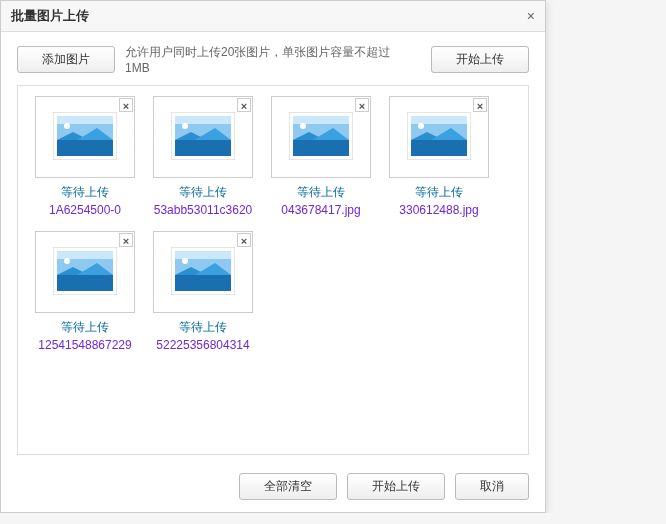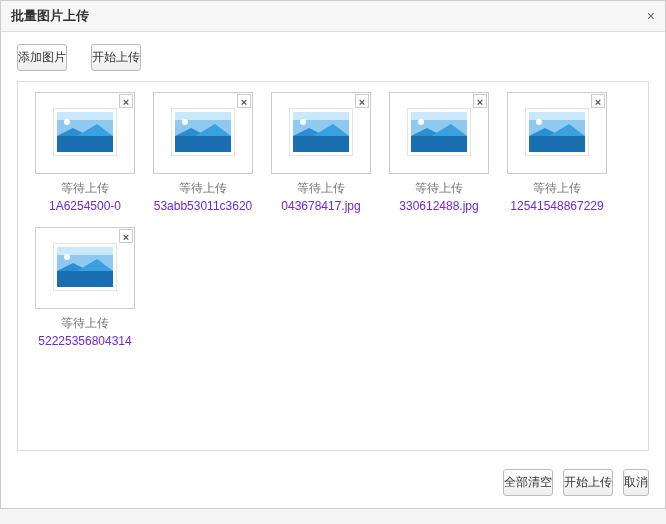--- a/index.html
+++ b/index.html
@@ -1,49 +1,50 @@
 <!DOCTYPE html>
 <html><head>
 <meta charset="utf-8">
 <style>
 * { box-sizing: border-box; margin: 0; padding: 0; }
 body { font-family: "Microsoft YaHei", Arial, sans-serif; font-size: 12px; color: #333; background: #f5f5f5; }
-.dialog { width: 666px; background: #fff; border: 1px solid #ccc; box-shadow: 0 2px 8px rgba(0,0,0,0.15); }
+.dialog { width: 546px; background: #fff; border: 1px solid #ccc; box-shadow: 0 2px 8px rgba(0,0,0,0.15); }
 .dialog-header { background: #f7f7f7; border-bottom: 1px solid #ddd; padding: 6px 10px; display: flex; justify-content: space-between; align-items: center; }
 .dialog-title { font-size: 13px; font-weight: bold; }
 .dialog-close { cursor: pointer; font-size: 14px; color: #666; font-family: Arial; }
 .dialog-body { padding: 12px 16px 8px; }
 .toolbar { display: flex; align-items: center; margin-bottom: 10px; }
-.btn { background: linear-gradient(#fff,#eee); border: 1px solid #bbb; border-radius: 3px; padding: 4px 0; font-size: 12px; cursor: pointer; color: #333; }
+.btn { background: linear-gradient(#fff,#eee); border: 1px solid #bbb; border-radius: 3px; padding: 4px 24px; font-size: 12px; cursor: pointer; color: #333; }
 .hint { margin-left: 10px; color: #666; flex: 1; }
 .btn-right { margin-left: 24px; }
 .grid-wrap { border: 1px solid #ddd; height: 370px; padding: 10px 8px; overflow: auto; }
 .grid { display: flex; flex-wrap: wrap; }
 .item { width: 112px; margin: 0 3px 14px; text-align: center; }
 .thumb-box { position: relative; border: 1px solid #ccc; width: 100px; height: 82px; margin: 0 auto 6px; background: #fff; display: flex; align-items: center; justify-content: center; }
 .remove { position: absolute; top: 1px; right: 1px; width: 14px; height: 14px; font-size: 11px; line-height: 14px; cursor: pointer; color: #555; font-family: Arial; font-weight: bold; border: 1px solid #ccc; background: #fff; }
 .thumb-svg { width: 64px; height: 48px; }
-.status { font-size: 12px; color: #737373; margin-bottom: 2px; }
+.status { font-size: 12px; color: #0369a1; margin-bottom: 2px; }
 .filename { font-size: 12px; color: #6d28d9; white-space: nowrap; overflow: hidden; }
 .dialog-footer { padding: 10px 16px 12px; display: flex; justify-content: flex-end; gap: 10px; }
 </style>
 </head>
 <body>
 
 <div class="dialog">
 
   <div class="dialog-header">
     <span class="dialog-title">批量图片上传</span>
     <span class="dialog-close">×</span>
   </div>
 
   <div class="dialog-body">
 
     <div class="toolbar">
       <button class="btn">添加图片</button>
+      <span class="hint">允许用户同时上传20张图片，单张图片容量不超过1MB</span>
       <button class="btn btn-right">开始上传</button>
     </div>
 
     <div class="grid-wrap">
       <div class="grid" id="grid">
           <div class="item">
             <div class="thumb-box">
               <span class="remove">×</span>
               <span><svg class="thumb-svg" viewBox="0 0 64 48">
                   <rect x="0" y="0" width="64" height="48" fill="#fff" stroke="#ccc"></rect>

